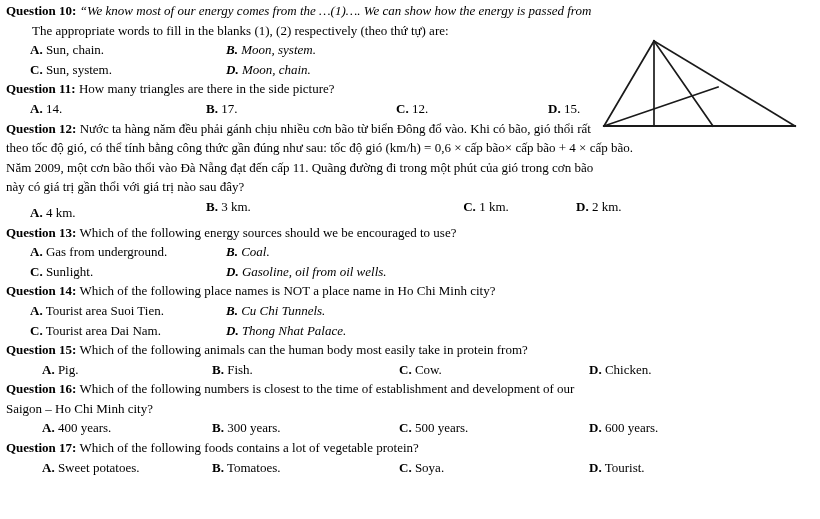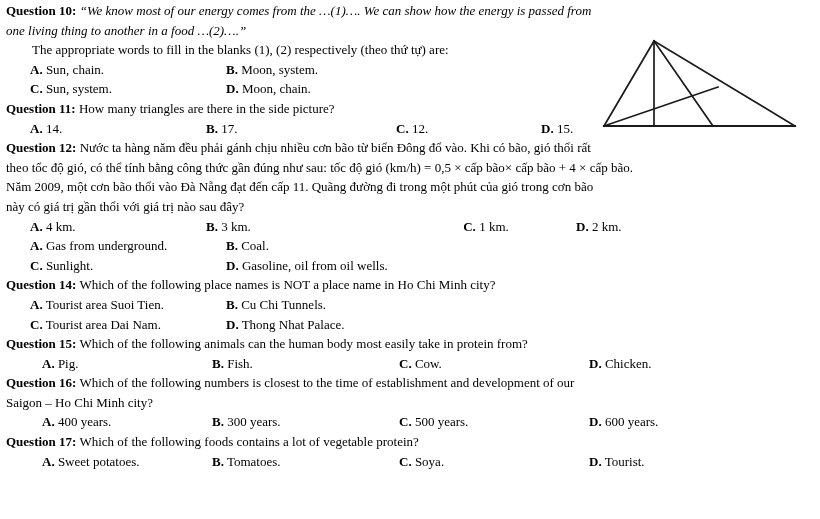--- a/index.html
+++ b/index.html
@@ -55,33 +55,33 @@
     line-height: 19.6px;
   }
   .opt {
     display: inline-block;
     vertical-align: top;
   }
   .opt .lbl { font-weight: bold; }
 
   
   .cols2 .opt:nth-child(1) { width: 196px; margin-left: 24px; }
-  .cols2 .opt:nth-child(2) { width: 320px; }
-
-  
-  .cols4 .opt:nth-child(1) { width: 176px; margin-left: 24px; }
+  .cols2 .opt:nth-child(2) { width: 320px; font-style: italic; }
+
+  
+  .cols4 .opt:nth-child(1) { width: 176px; margin-left: 24px; margin-top: 6px; }
   .cols4 .opt:nth-child(2) { width: 190px; }
   .cols4 .opt:nth-child(3) { width: 180px; text-align: center; }
   .cols4 .opt:nth-child(4) { width: 160px; }
 
   
   .cols4b .opt:nth-child(1) { width: 176px; margin-left: 24px; }
   .cols4b .opt:nth-child(2) { width: 190px; }
   .cols4b .opt:nth-child(3) { width: 145px; }
-  .cols4b .opt:nth-child(4) { width: 120px; }
+  .cols4b .opt:nth-child(4) { width: 120px; margin-left: 7px; }
 
   .cols4c .opt:nth-child(1) { width: 170px; margin-left: 36px; }
   .cols4c .opt:nth-child(2) { width: 187px; }
   .cols4c .opt:nth-child(3) { width: 190px; }
   .cols4c .opt:nth-child(4) { width: 150px; }
 
   .figure-wrap {
     position: absolute;
     left: 596px;
     top: 34px;
@@ -106,21 +106,20 @@
         <line x1="8" y1="92" x2="122" y2="53"></line>
       </g>
     </svg>
   </div>
 
   <div class="q-block">
     <div class="q-stem">
       <span class="q-label">Question 10:</span>
       <span class="italic">“We know most of our energy comes from the …(1)…. We can show how the energy is passed from</span>
     </div>
-    <div class="q-stem-left italic">one living thing to another in a food …(2)….”</div>
     <div class="q-stem-left indent-line">The appropriate words to fill in the blanks (1), (2) respectively (theo thứ tự) are:</div>
     <div class="opts cols2">
       <span class="opt"><span class="lbl">A.</span> <span>Sun, chain.</span></span><span class="opt"><span class="lbl">B.</span> <span>Moon, system.</span></span>
     </div>
     <div class="opts cols2">
       <span class="opt"><span class="lbl">C.</span> <span>Sun, system.</span></span><span class="opt"><span class="lbl">D.</span> <span>Moon, chain.</span></span>
     </div>
   </div>
 
   <div class="q-block">
@@ -131,29 +130,33 @@
     <div class="opts cols4b">
       <span class="opt"><span class="lbl">A.</span> <span>14.</span></span><span class="opt"><span class="lbl">B.</span> <span>17.</span></span><span class="opt"><span class="lbl">C.</span> <span>12.</span></span><span class="opt"><span class="lbl">D.</span> <span>15.</span></span>
     </div>
   </div>
 
   <div class="q-block">
     <div class="q-stem">
       <span class="q-label">Question 12:</span>
       <span>Nước ta hàng năm đều phải gánh chịu nhiều cơn bão từ biển Đông đổ vào. Khi có bão, gió thổi rất</span>
     </div>
-    <div class="q-stem-left">theo tốc độ gió, có thể tính bằng công thức gần đúng như sau: tốc độ gió (km/h) = 0,5 × cấp bão× cấp bão + 4 × cấp bão.</div>
+    <div class="q-stem-left">theo tốc độ gió, có thể tính bằng công thức gần đúng như sau: tốc độ gió (km/h) = 0,6 × cấp bão× cấp bão + 4 × cấp bão.</div>
     <div class="q-stem-left">Năm 2009, một cơn bão thổi vào Đà Nẵng đạt đến cấp 11. Quãng đường đi trong một phút của gió trong cơn bão</div>
     <div class="q-stem-left">này có giá trị gần thổi với giá trị nào sau đây?</div>
     <div class="opts cols4">
       <span class="opt"><span class="lbl">A.</span> <span>4 km.</span></span><span class="opt"><span class="lbl">B.</span> <span>3 km.</span></span><span class="opt"><span class="lbl">C.</span> <span>1 km.</span></span><span class="opt"><span class="lbl">D.</span> <span>2 km.</span></span>
     </div>
   </div>
 
   <div class="q-block">
+    <div class="q-stem-left">
+      <span class="q-label">Question 13:</span>
+      <span>Which of the following energy sources should we be encouraged to use?</span>
+    </div>
     <div class="opts cols2">
       <span class="opt"><span class="lbl">A.</span> <span>Gas from underground.</span></span><span class="opt"><span class="lbl">B.</span> <span>Coal.</span></span>
     </div>
     <div class="opts cols2">
       <span class="opt"><span class="lbl">C.</span> <span>Sunlight.</span></span><span class="opt"><span class="lbl">D.</span> <span>Gasoline, oil from oil wells.</span></span>
     </div>
   </div>
 
   <div class="q-block">
     <div class="q-stem-left">

